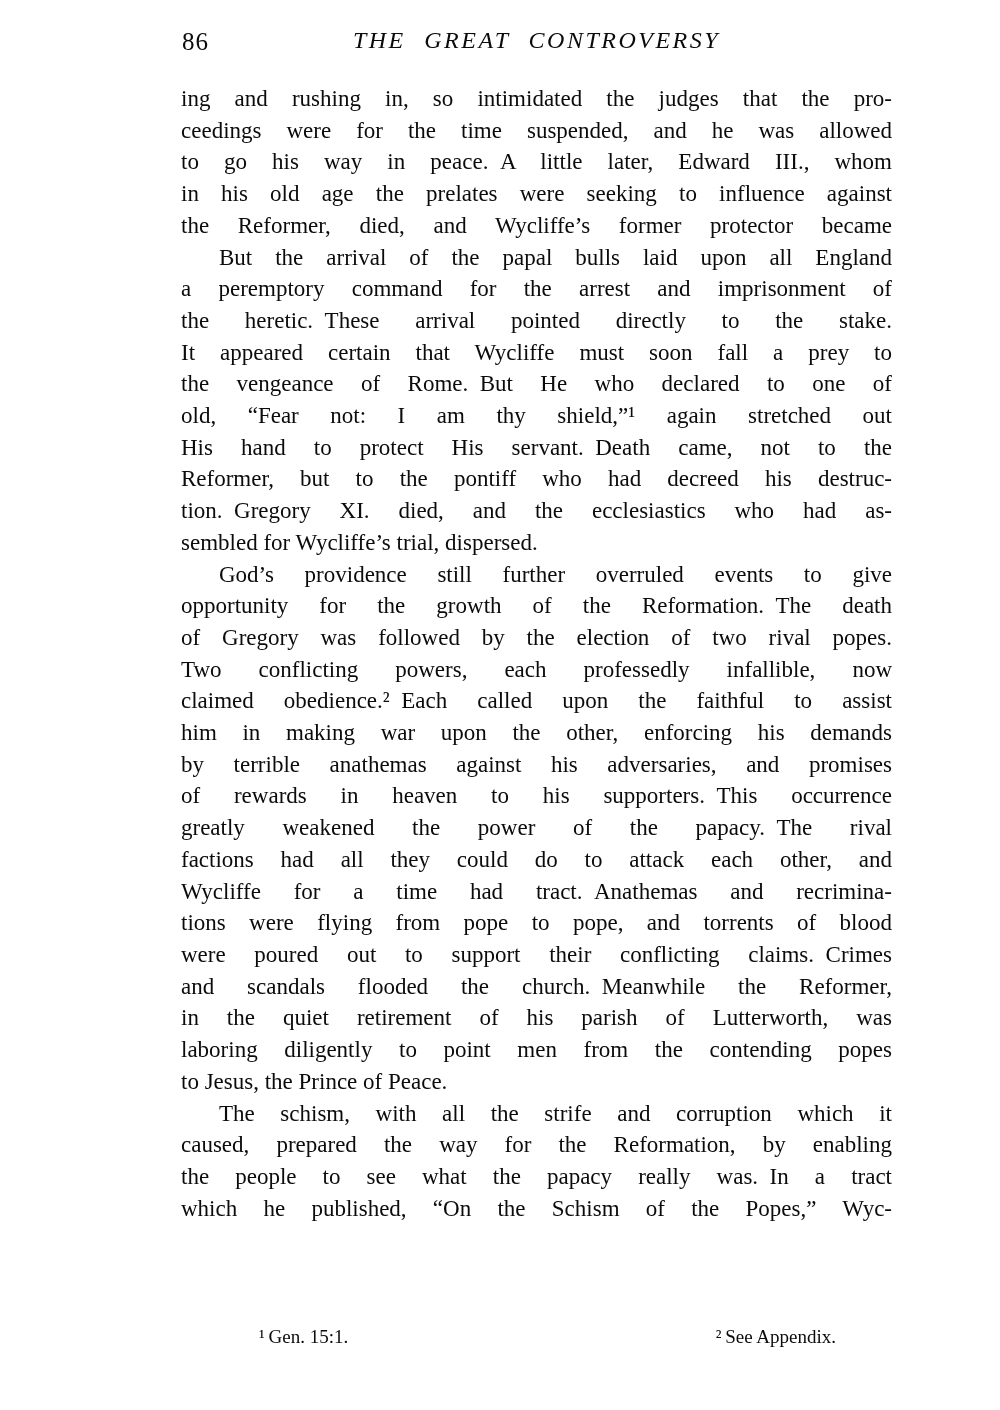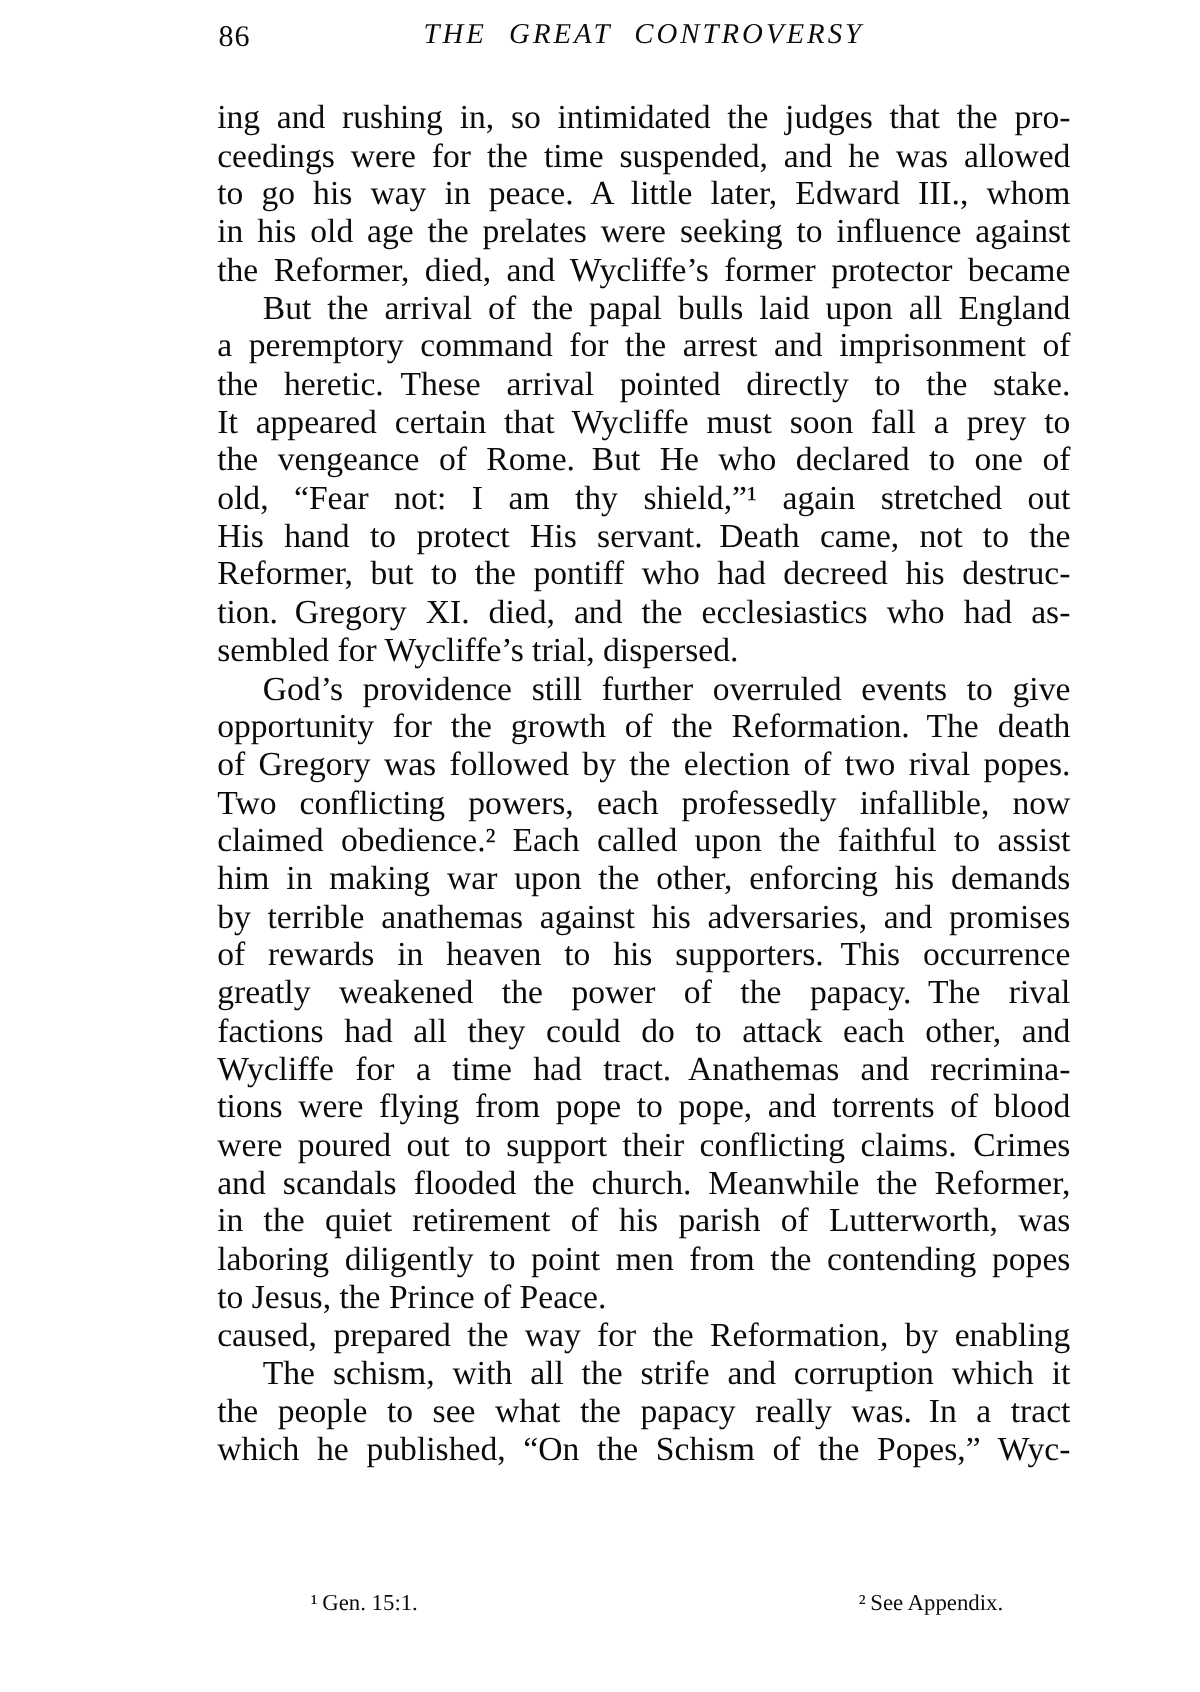--- a/index.html
+++ b/index.html
@@ -12,21 +12,21 @@
     width: 1000px;
     height: 1410px;
     background: #ffffff;
     overflow: hidden;
     color: #0b0b0b;
     font-family: "Liberation Serif", "DejaVu Serif", serif;
   }
   
   .page-header {
     position: absolute;
-    top: 16px;
+    top: 27px;
     left: 181px;
     width: 711px;
     height: 32px;
   }
   .page-number {
     position: absolute;
     left: 1px;
     top: 1px;
     font-size: 25px;
     letter-spacing: 1px;
@@ -42,21 +42,21 @@
     letter-spacing: 2.5px;
     word-spacing: 10px;
     white-space: nowrap;
   }
   
   .body-text {
     position: absolute;
     top: 83px;
     left: 181px;
     width: 711px;
-    font-size: 28px;
+    font-size: 23px;
     line-height: 31.7px;
   }
   .line {
     text-align: justify;
     text-align-last: justify;
     white-space: normal;
   }
   .line.last {
     text-align-last: left;
   }
@@ -114,22 +114,22 @@
       <div class="line">of rewards in heaven to his supporters. This occurrence</div>
       <div class="line">greatly weakened the power of the papacy. The rival</div>
       <div class="line">factions had all they could do to attack each other, and</div>
       <div class="line">Wycliffe for a time had tract. Anathemas and recrimina-</div>
       <div class="line">tions were flying from pope to pope, and torrents of blood</div>
       <div class="line">were poured out to support their conflicting claims. Crimes</div>
       <div class="line">and scandals flooded the church. Meanwhile the Reformer,</div>
       <div class="line">in the quiet retirement of his parish of Lutterworth, was</div>
       <div class="line">laboring diligently to point men from the contending popes</div>
       <div class="line last">to Jesus, the Prince of Peace.</div>
+      <div class="line indent">The schism, with all the strife and corruption which it</div>
       <div class="line">caused, prepared the way for the Reformation, by enabling</div>
-      <div class="line indent">The schism, with all the strife and corruption which it</div>
       <div class="line">the people to see what the papacy really was. In a tract</div>
       <div class="line">which he published, “On the Schism of the Popes,” Wyc-</div>
     </div>
 
   <div class="footnotes">
     <span class="footnote">¹ Gen. 15:1.</span>
     <span class="footnote">² See Appendix.</span>
   </div>
 
 </div>

